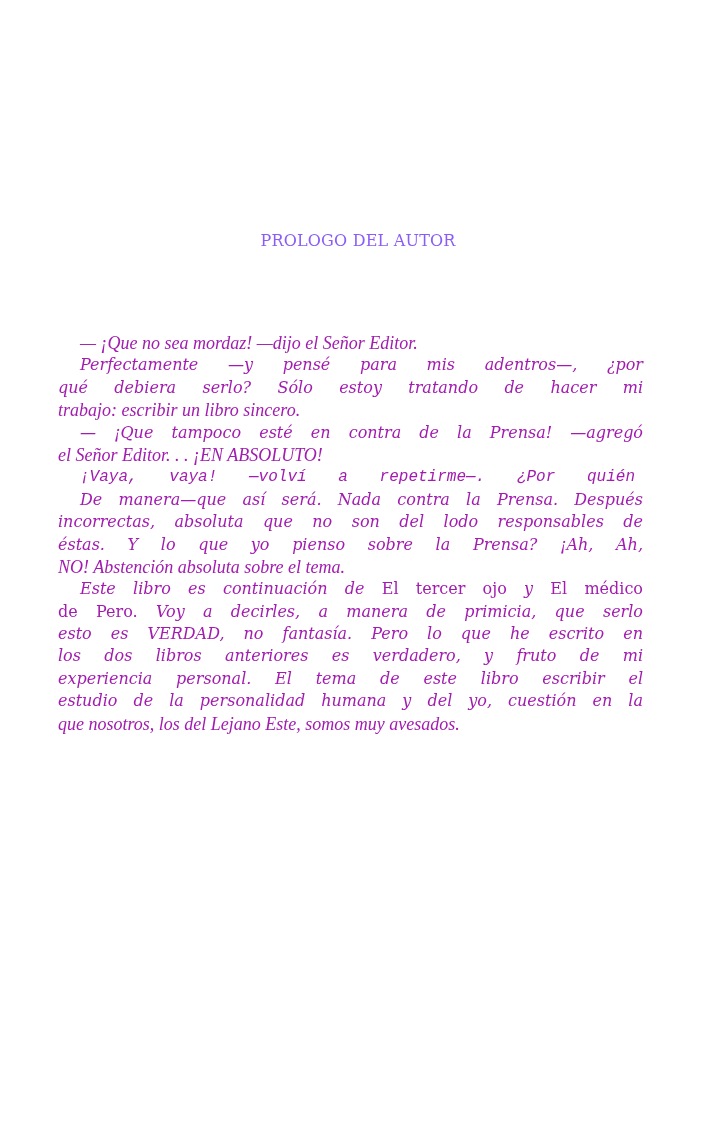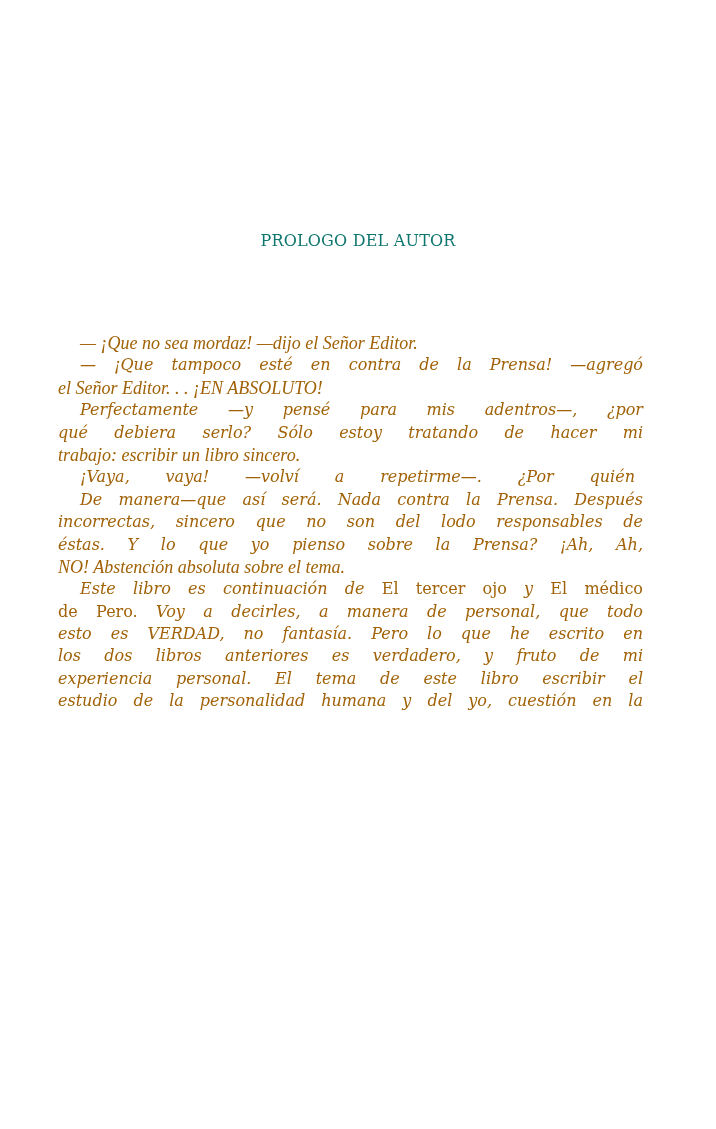--- a/index.html
+++ b/index.html
@@ -24,38 +24,38 @@
     }
     .title {
       position: absolute;
       left: 0;
       top: 231px;
       width: 716px;
       text-align: center;
       font-family: "DejaVu Serif", serif;
       font-size: 16px;
       letter-spacing: 0.2px;
-      color: #0f766e;
+      color: #8b5cf6;
     }
     .body-text {
       position: absolute;
       left: 58px;
       top: 332px;
       width: 585px;
     }
     .line {
       display: block;
       height: 22.4px;
       line-height: 22.4px;
       font-size: 17px;
       font-style: italic;
       white-space: nowrap;
       text-align: justify;
       text-align-last: justify;
-      color: #a16207;
+      color: #a21caf;
     }
     .line.last {
       text-align-last: left;
     }
     .line.indent {
       padding-left: 22px;
     }
     .serif-narrow {
       font-family: "Liberation Serif", serif;
       font-size: 18px;
@@ -79,45 +79,46 @@
 
   <div class="title">PROLOGO DEL AUTOR</div>
 
   <div class="body-text">
 
     <div class="para">
       <span class="line indent last serif-narrow">— ¡Que no sea mordaz! —dijo el Señor Editor.</span>
     </div>
 
     <div class="para gap">
-      <span class="line indent serif-wide">— ¡Que tampoco esté en contra de la Prensa! —agregó</span>
-      <span class="line last serif-narrow">el Señor Editor. . . ¡EN ABSOLUTO!</span>
-    </div>
-
-    <div class="para gap">
       <span class="line indent serif-wide">Perfectamente —y pensé para mis adentros—, ¿por</span>
       <span class="line serif-wide">qué debiera serlo? Sólo estoy tratando de hacer mi</span>
       <span class="line last serif-narrow">trabajo: escribir un libro sincero.</span>
     </div>
 
+    <div class="para gap">
+      <span class="line indent serif-wide">— ¡Que tampoco esté en contra de la Prensa! —agregó</span>
+      <span class="line last serif-narrow">el Señor Editor. . . ¡EN ABSOLUTO!</span>
+    </div>
+
     <div class="para">
-      <span class="line indent serif-wide" style="width:555px;">¡Vaya, vaya! —volví a repetirme—. ¿Por quién</span>
+      <span class="line indent serif-wide" style="width:555px;font-family:Liberation Mono, monospace;">¡Vaya, vaya! —volví a repetirme—. ¿Por quién</span>
     </div>
 
     <div class="para gap">
       <span class="line indent serif-wide">De manera—que así será. Nada contra la Prensa. Después</span>
-      <span class="line serif-wide">incorrectas, sincero que no son del lodo responsables de</span>
+      <span class="line serif-wide">incorrectas, absoluta que no son del lodo responsables de</span>
       <span class="line serif-wide">éstas. Y lo que yo pienso sobre la Prensa? ¡Ah, Ah,</span>
       <span class="line last serif-narrow">NO! Abstención absoluta sobre el tema.</span>
     </div>
 
     <div class="para gap">
       <span class="line indent serif-wide"><span>Este libro es continuación de </span><span class="roman">El tercer ojo</span><span> y </span><span class="roman">El médico</span></span>
-      <span class="line serif-wide"><span class="roman">de Pero.</span><span> Voy a decirles, a manera de personal, que todo</span></span>
+      <span class="line serif-wide"><span class="roman">de Pero.</span><span> Voy a decirles, a manera de primicia, que serlo</span></span>
       <span class="line serif-wide">esto es VERDAD, no fantasía. Pero lo que he escrito en</span>
       <span class="line serif-wide">los dos libros anteriores es verdadero, y fruto de mi</span>
       <span class="line serif-wide">experiencia personal. El tema de este libro escribir el</span>
       <span class="line serif-wide">estudio de la personalidad humana y del yo, cuestión en la</span>
+      <span class="line last serif-narrow">que nosotros, los del Lejano Este, somos muy avesados.</span>
     </div>
 
 
   </div>
 </div>
 
 </body></html>

